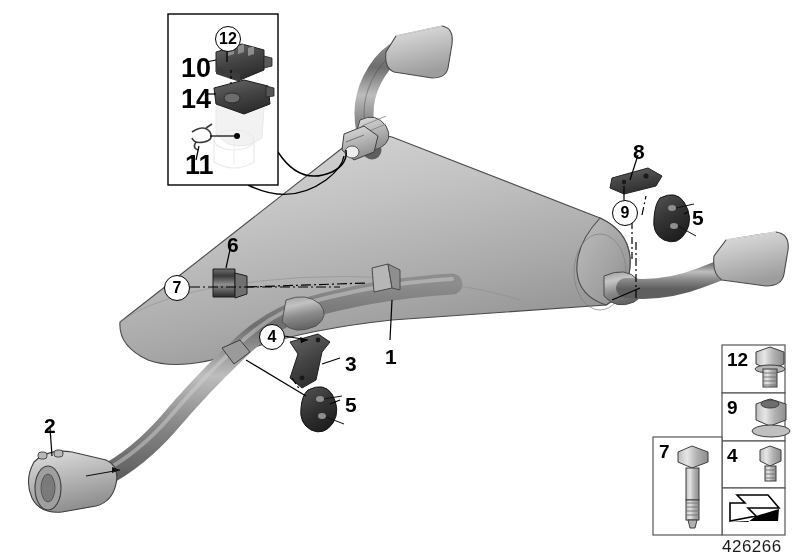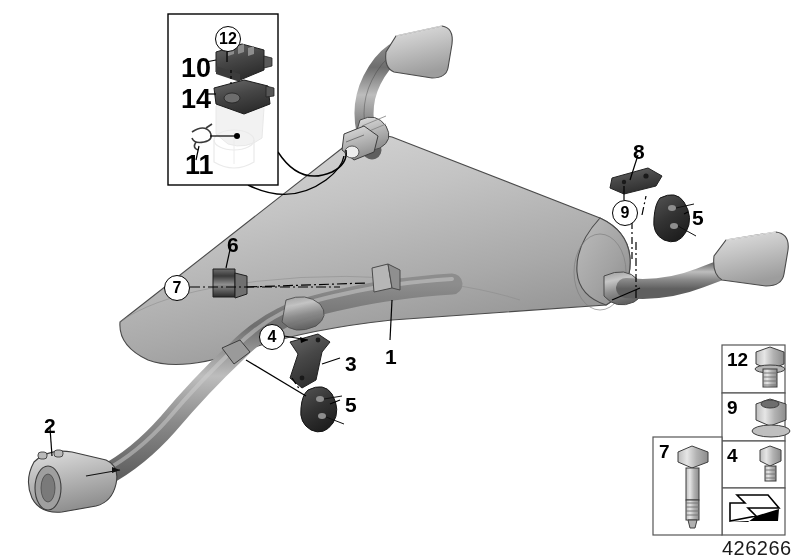--- a/index.html
+++ b/index.html
@@ -18,21 +18,21 @@
   .lbl-main{font-size:21px;}
   .lbl-inset{font-size:27px;}
   .lbl-legend{font-size:19px;}
   .circ{
     position:absolute;border:1.6px solid #000;border-radius:50%;
     background:#fff;display:flex;align-items:center;justify-content:center;
     font-weight:bold;font-size:16px;color:#000;
     font-family:"Liberation Sans",sans-serif;
   }
   .dwg{
-    position:absolute;font-size:20px;color:#1a1a1a;letter-spacing:.5px;
+    position:absolute;font-size:17px;color:#1a1a1a;letter-spacing:.5px;
     font-family:"Liberation Sans",sans-serif;
   }
 </style>
 </head>
 <body>
 
 <div id="stage">
 
   <svg width="800" height="560" viewBox="0 0 800 560">
     <defs>

